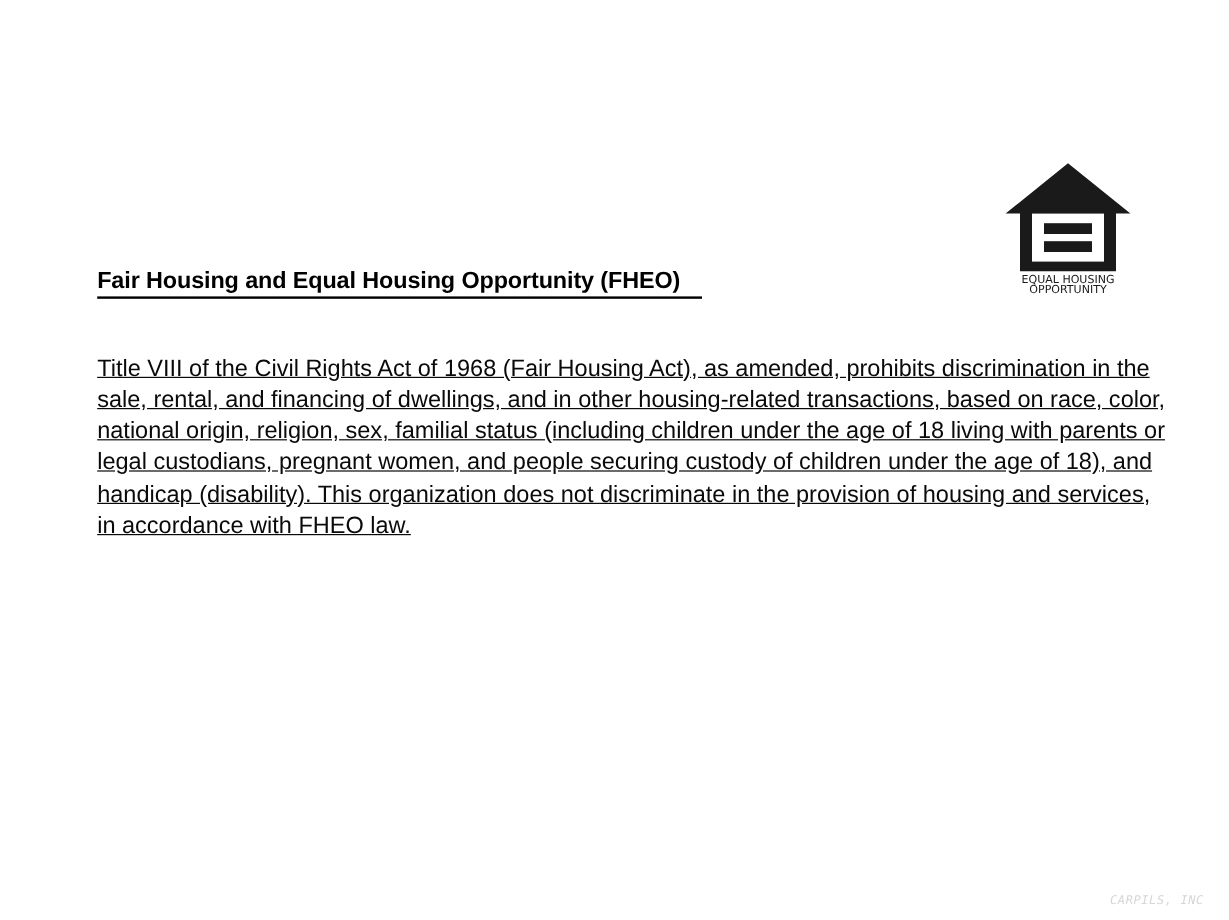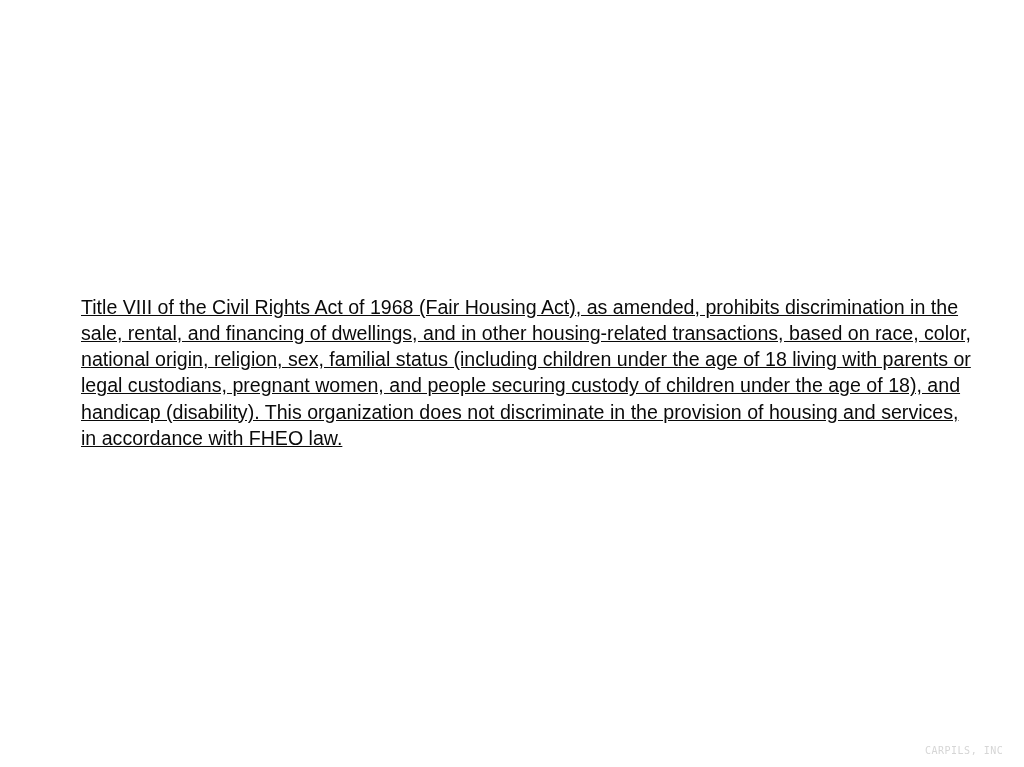--- a/index.html
+++ b/index.html
@@ -69,26 +69,44 @@
   
   .watermark {
     position: absolute;
     left: 925px;
     top: 745px;
     font-family: "DejaVu Sans Mono", monospace;
     font-size: 10px;
     letter-spacing: 0.5px;
     color: #d6d6d6;
     white-space: nowrap;
+    font-style: italic;
   }
 </style>
 </head>
 <body>
 
 <div class="slide">
 
+  <div class="logo">
+    <svg width="108" height="112" viewBox="0 0 108 112" xmlns="http://www.w3.org/2000/svg">
 
+      <path d="M54 2 L106 44 L94 44 L94 92 L14 92 L14 44 L2 44 Z" fill="#1a1a1a"></path>
+
+      <rect x="24" y="44" width="60" height="40" fill="#ffffff"></rect>
+
+      <rect x="34" y="52" width="40" height="9" fill="#1a1a1a"></rect>
+      <rect x="34" y="67" width="40" height="9" fill="#1a1a1a"></rect>
+
+      <text x="54" y="102" text-anchor="middle" font-family="DejaVu Sans, sans-serif" font-size="9.2" fill="#1a1a1a">EQUAL HOUSING</text>
+      <text x="54" y="110" text-anchor="middle" font-family="DejaVu Sans, sans-serif" font-size="9.2" fill="#1a1a1a">OPPORTUNITY</text>
+    </svg>
+  </div>
+
+  <div class="heading">
+    <span class="underline">Fair Housing and Equal Housing Opportunity (FHEO)</span>
+  </div>
 
   <p class="body-text">Title VIII of the Civil Rights Act of 1968 (Fair Housing Act), as amended, prohibits discrimination in the sale, rental, and financing of dwellings, and in other housing-related transactions, based on race, color, national origin, religion, sex, familial status (including children under the age of 18 living with parents or legal custodians, pregnant women, and people securing custody of children under the age of 18), and handicap (disability). This organization does not discriminate in the provision of housing and services, in accordance with FHEO law.</p>
 
   <div class="watermark">CARPILS, INC</div>
 
 </div>
 
 </body></html>

